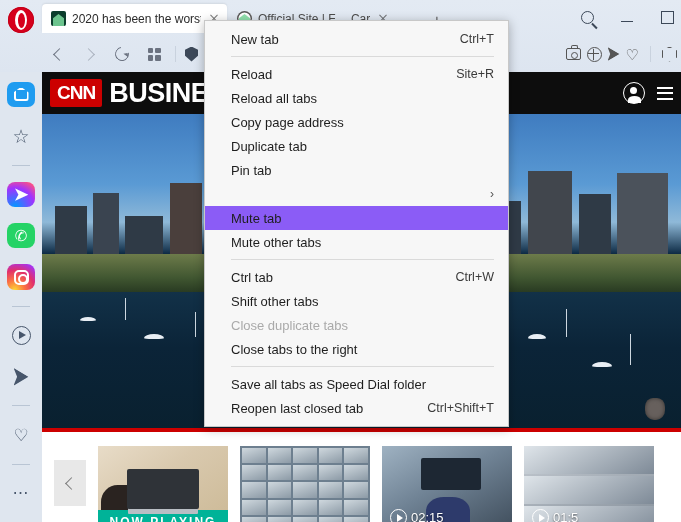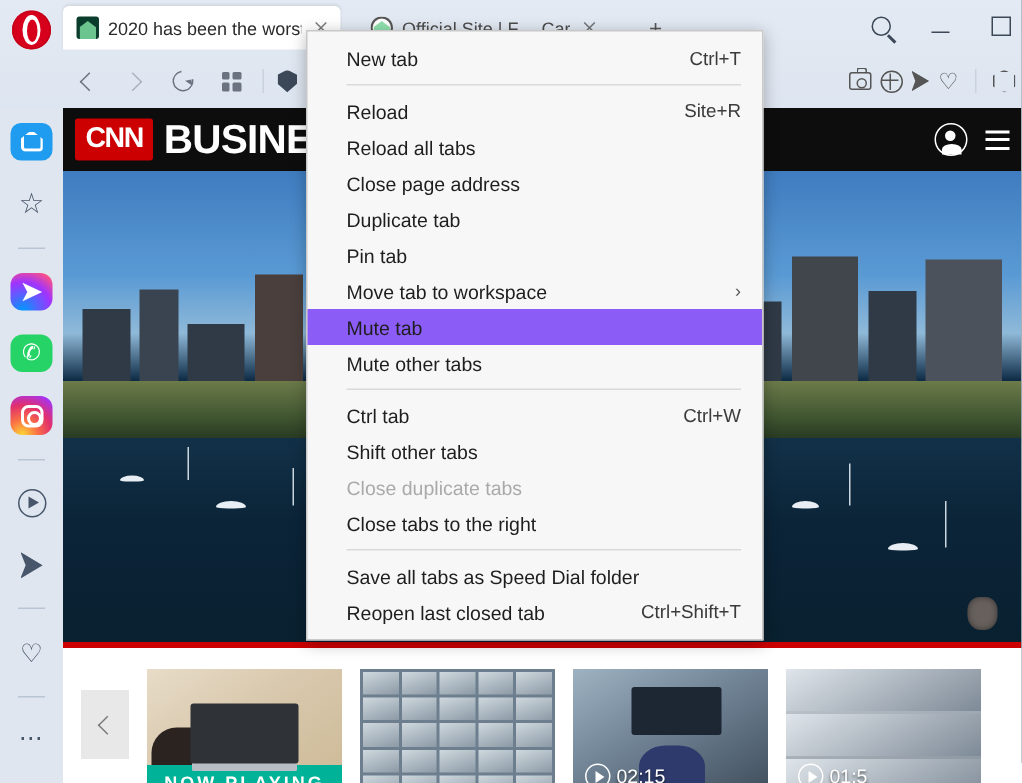--- a/index.html
+++ b/index.html
@@ -207,21 +207,21 @@
 
   <div class="chrome">
     <div class="opera-logo"></div>
 
     <div class="tabstrip">
       <div class="tab active" style="left:0; width:185px;">
         <span class="tab-fav"></span>
         <span class="tab-title">2020 has been the worst. B</span>
         <span class="tab-close"></span>
       </div>
-      <div class="tab inactive" style="left:196px; width:190px;">
+      <div class="tab inactive" style="left:186px; width:190px;">
         <span class="tab-fav" style="background:#ffffff;box-shadow:inset 0 0 0 1.4px #555;border-radius:50%"></span>
         <span class="tab-title">Official Site | F…  Car</span>
         <span class="tab-close"></span>
       </div>
       <div class="tab-newbtn" style="left:386px;">+</div>
     </div>
 
     <div class="win-ctl" style="left:574px;">
       <span class="ico-search-glass"></span>
     </div>
@@ -419,30 +419,29 @@
       </div>
       <div class="msep"></div>
       <div class="mi">
         <span>Reload</span>
         <span class="accel">Site+R</span>
       </div>
       <div class="mi">
         <span>Reload all tabs</span>
       </div>
       <div class="mi">
-        <span>Close page address</span>
+        <span>Copy page address</span>
       </div>
       <div class="mi">
         <span>Duplicate tab</span>
       </div>
       <div class="mi">
         <span>Pin tab</span>
       </div>
       <div class="mi">
-        <span>Move tab to workspace</span>
         <span class="submark">›</span>
       </div>
       <div class="mi hover">
         <span>Mute tab</span>
       </div>
       <div class="mi">
         <span>Mute other tabs</span>
       </div>
       <div class="msep"></div>
       <div class="mi">

